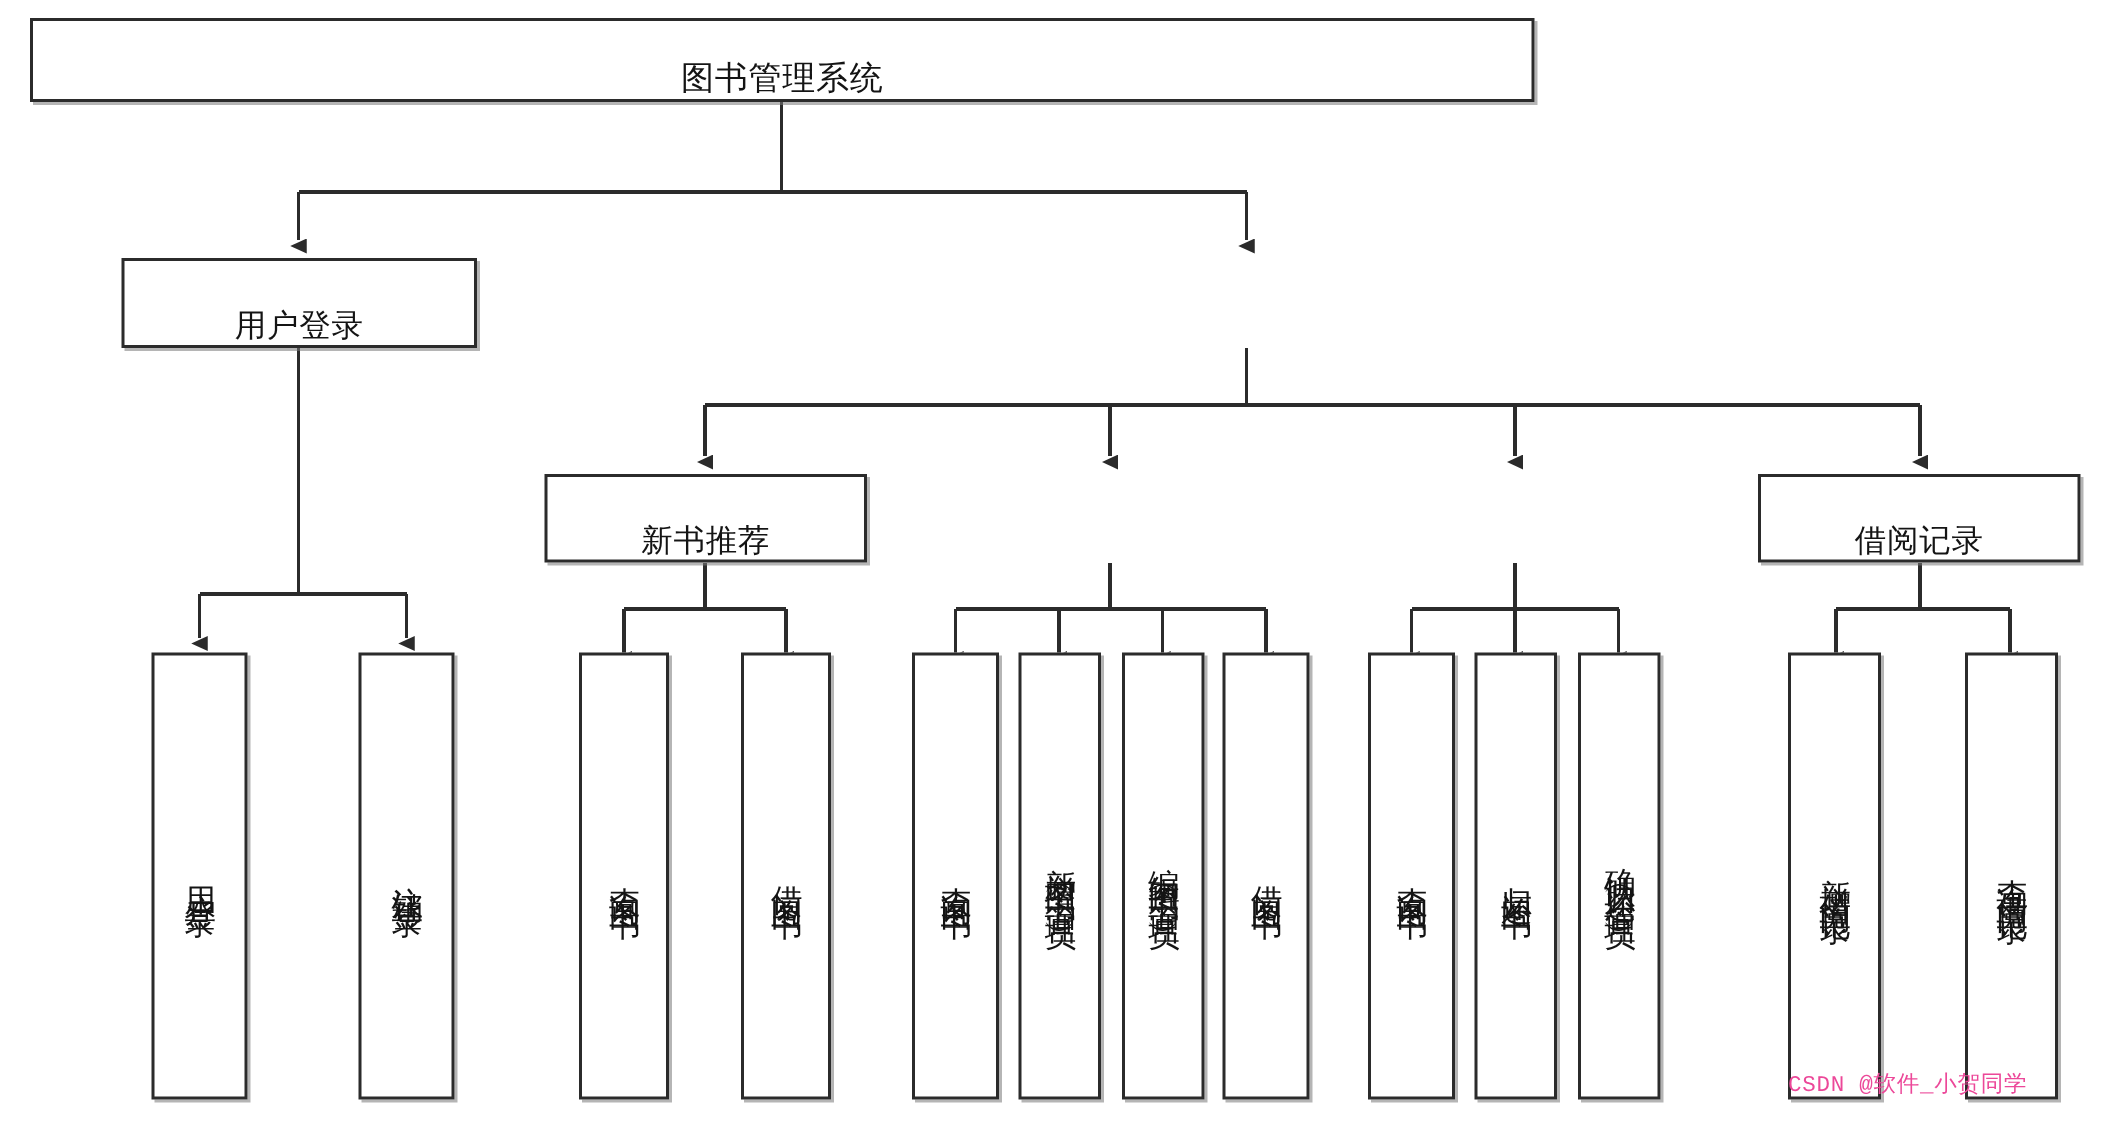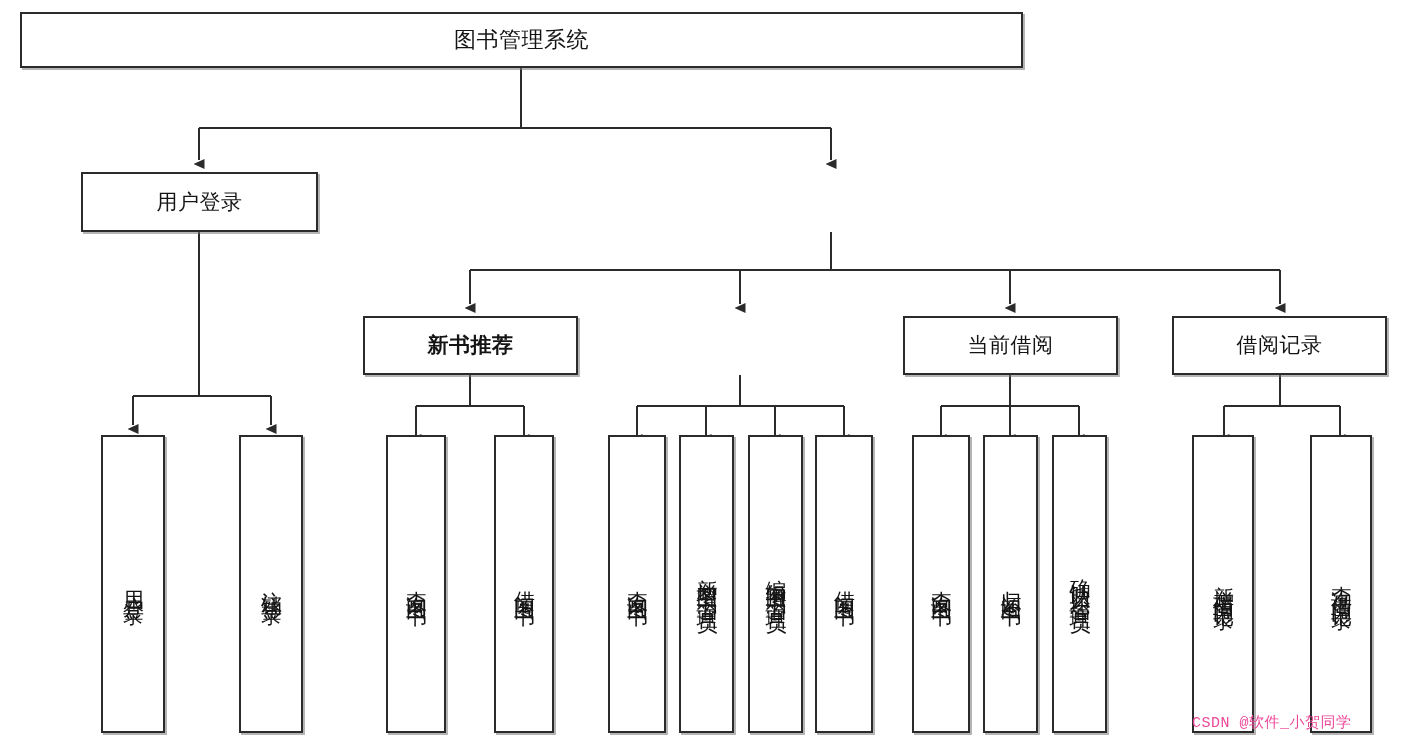--- a/index.html
+++ b/index.html
@@ -27,21 +27,21 @@
     height: 747px;
     pointer-events: none;
   }
   .node {
     position: absolute;
     box-sizing: border-box;
     background: #ffffff;
     border: 2px solid #2b2b2b;
     box-shadow: 2px 2px 0 0 rgba(120,120,120,0.55);
     display: flex;
-    align-items: center;
+    align-items: flex-end;
     justify-content: center;
     z-index: 2;
   }
   .node .node-label {
     display: block;
     text-align: center;
     line-height: 1.18;
     color: #141414;
     letter-spacing: 0.5px;
     white-space: pre;
@@ -133,28 +133,25 @@
 
   <div class="node horiz root" style="left:20px; top:12px; width:1003px; height:56px;">
     <span class="node-label">图书管理系统</span>
   </div>
 
   <div class="node horiz" style="left:81px; top:172px; width:237px; height:60px;">
     <span class="node-label">用户登录</span>
   </div>
 
 
-  <div class="node horiz" style="left:363px; top:316px; width:215px; height:59px;font-weight:bold;">
+  <div class="node horiz" style="left:363px; top:316px; width:215px; height:59px;">
     <span class="node-label">新书推荐</span>
   </div>
 
 
-  <div class="node horiz" style="left:903px; top:316px; width:215px; height:59px;">
-    <span class="node-label">当前借阅</span>
-  </div>
 
   <div class="node horiz" style="left:1172px; top:316px; width:215px; height:59px;">
     <span class="node-label">借阅记录</span>
   </div>
 
   <div class="node vert" style="left:101px; top:435px; width:64px; height:298px;">
     <span class="node-label">用户登录</span>
   </div>
 
   <div class="node vert" style="left:239px; top:435px; width:64px; height:298px;">

